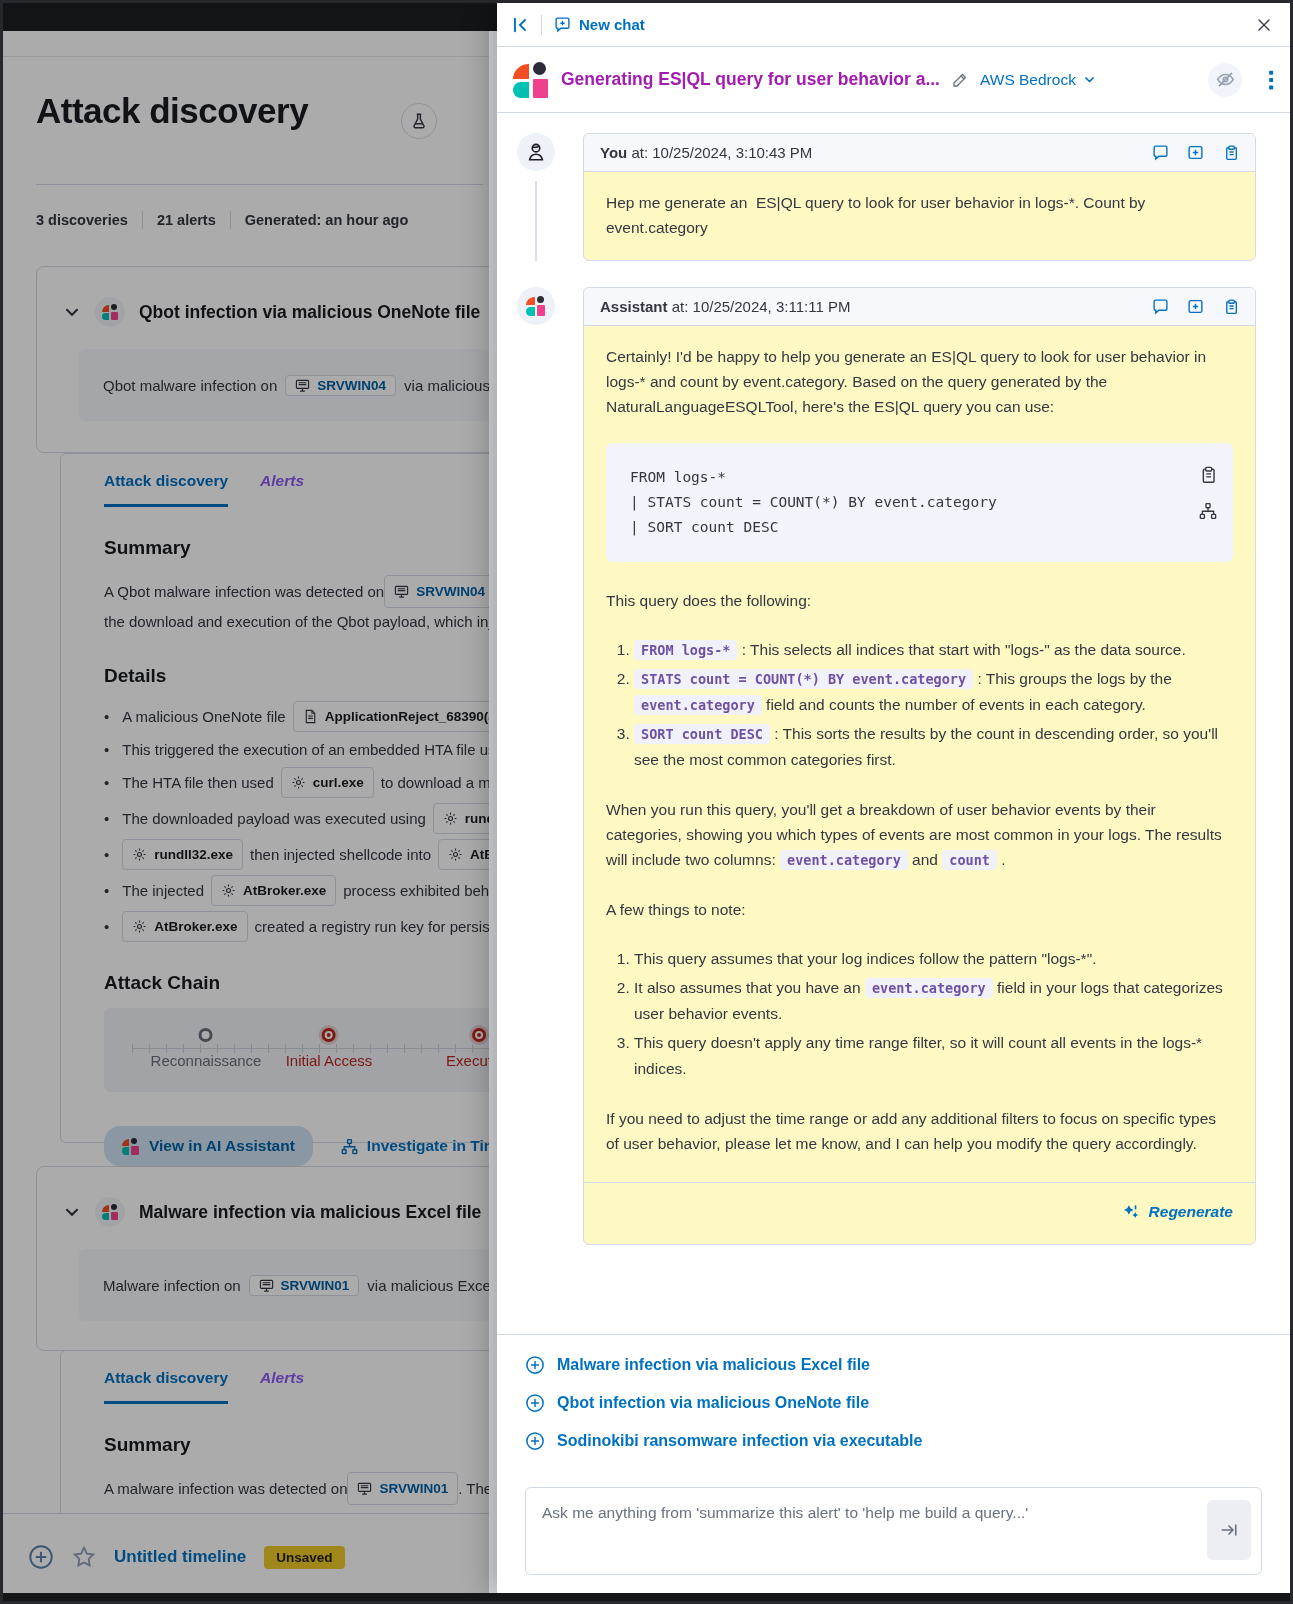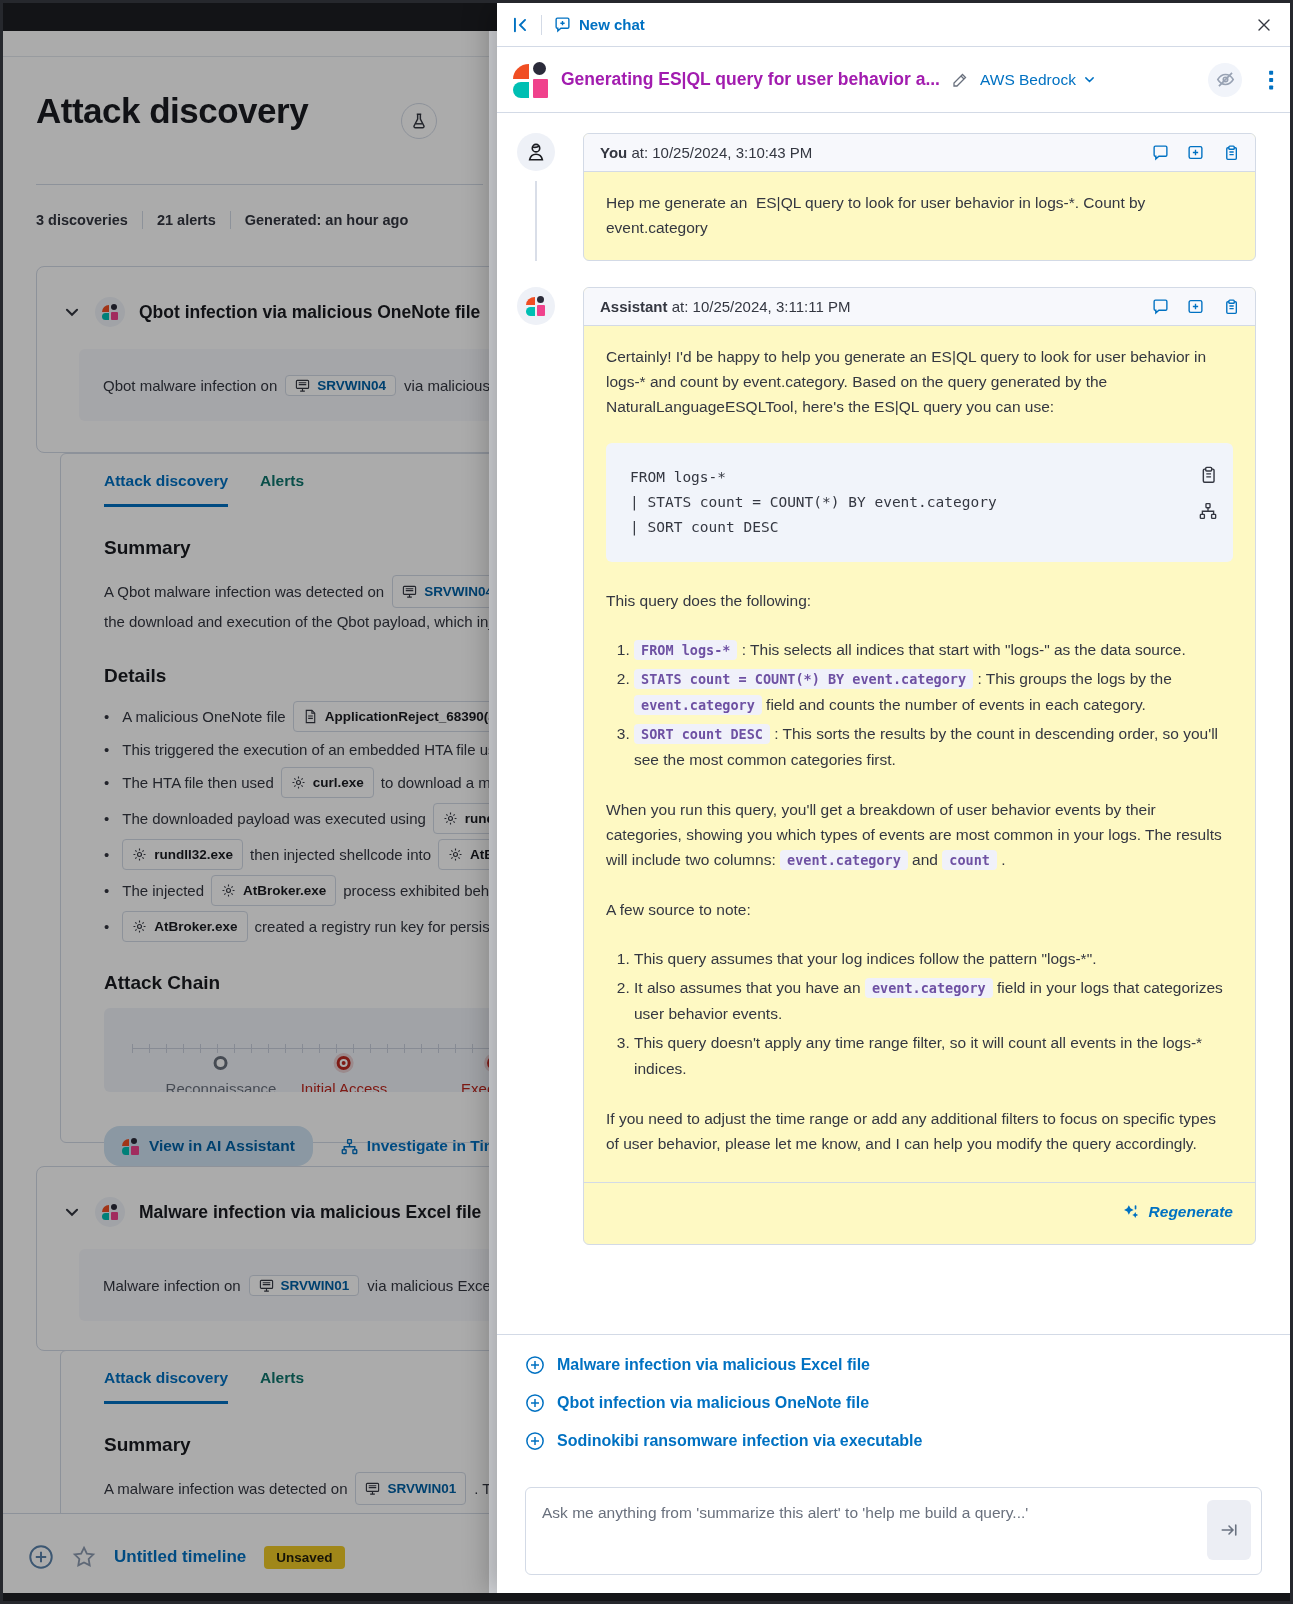--- a/index.html
+++ b/index.html
@@ -26,37 +26,37 @@
   .disc-title { font-size:17.5px; font-weight:700; color:#1a1c21; white-space:nowrap; }
   .mini-logo-circle { width:30px; height:30px; border-radius:50%; background:#f1f4fa; display:flex; align-items:center; justify-content:center; }
   .disc-banner { margin:22px 24px 0 42px; height:72px; background:#f7f8fc; border-radius:6px; display:flex; align-items:center; padding:0 24px; font-size:15px; color:#343741; gap:8px; white-space:nowrap; overflow:hidden; }
 
   .detail-panel { position:absolute; left:57px; width:720px; background:#fff; border:1px solid #d3dae6; border-radius:6px; padding:18px 0 0 43px; }
   .detail-panel.p1 { top:450px; height:690px; }
   .detail-panel.p2 { top:1347px; height:220px; }
   .tabs { display:flex; gap:32px; }
   .tab { font-size:15.5px; font-weight:700; padding-bottom:14px; white-space:nowrap; }
   .tab.active { color:#0071c2; border-bottom:3px solid #0071c2; }
-  .tab.idle { color:#0f766e; }
+  .tab.idle { color:#8b5cf6;font-style:italic; }
   .sec-h { font-size:19px; font-weight:700; color:#1a1c21; margin-top:30px; }
   .sec-p { margin-top:16px; font-size:15px; color:#343741; line-height:27px; white-space:nowrap; }
-  .sec-p .pline { display:flex; align-items:center; gap:8px; white-space:nowrap; }
+  .sec-p .pline { display:flex; align-items:center; white-space:nowrap; }
   .details-list { list-style:none; margin-top:14px; }
   .details-list li { display:flex; align-items:center; gap:7px; white-space:nowrap; font-size:15px; color:#343741; margin:5px 0; line-height:25px; }
   .details-list li::before { content:"•"; color:#343741; margin-right:6px; }
 
   .pill { display:inline-flex; align-items:center; gap:7px; border:1px solid #d3dae6; background:#fff; border-radius:4px; padding:2px 9px; font-size:13.5px; font-weight:700; color:#1a1c21; white-space:nowrap; }
   .pill .picon { display:inline-flex; color:#343741; }
   .pill.host .pill-t { color:#0061a6; }
 
   .chain-panel { margin-top:14px; width:440px; height:84px; background:#f1f4fa; border-radius:6px; position:relative; overflow:hidden; }
   .chain-line { position:absolute; left:28px; top:40px; right:0; height:1px; background:#c9d0dd; }
   .chain-ticks { position:absolute; left:28px; top:36px; right:0; height:9px;
      background-image:repeating-linear-gradient(90deg,#c9d0dd 0 1px,transparent 1px 17px); }
-  .chain-stage { position:absolute; top:48px; transform:translateX(-50%); display:flex; flex-direction:column; align-items:center;margin-left:15px; }
+  .chain-stage { position:absolute; top:20px; transform:translateX(-50%); display:flex; flex-direction:column; align-items:center; }
   .chain-dot { width:14px; height:14px; border-radius:50%; background:#fff; border:3px solid #69707d; }
   .chain-stage.danger .chain-dot { border-color:#bd271e; box-shadow:0 0 0 3px rgba(189,39,30,.18); position:relative; }
   .chain-stage.danger .chain-dot::after { content:""; position:absolute; left:2px; top:2px; width:4px; height:4px; border-radius:50%; background:#bd271e; }
   .chain-label { margin-top:10px; font-size:15px; color:#69707d; white-space:nowrap; }
   .chain-stage.danger .chain-label { color:#bd271e; }
 
   .panel-actions { display:flex; align-items:center; gap:28px; margin-top:34px; }
   .btn-view-ai { display:inline-flex; align-items:center; gap:10px; background:#cfe3f3; color:#0061a6; font-weight:700; font-size:15.5px; border:none; border-radius:16px; padding:11px 18px; cursor:pointer; white-space:nowrap; }
   .link-investigate { display:inline-flex; align-items:center; gap:9px; color:#0071c2; font-weight:700; font-size:15.5px; white-space:nowrap; cursor:pointer; }
 
@@ -580,21 +580,21 @@
               </span>
             </div>
 
             <p>This query does the following:</p>
             <ol class="msg-list" id="list1">
                 <li><span class="inline-code">FROM logs-*</span><span> : This selects all indices that start with "logs-" as the data source.</span></li>
                 <li><span class="inline-code">STATS count = COUNT(*) BY event.category</span><span> : This groups the logs by the </span><span class="inline-code">event.category</span><span> field and counts the number of events in each category.</span></li>
                 <li><span class="inline-code">SORT count DESC</span><span> : This sorts the results by the count in descending order, so you'll see the most common categories first.</span></li>
               </ol>
             <p id="p3"><span>When you run this query, you'll get a breakdown of user behavior events by their categories, showing you which types of events are most common in your logs. The results will include two columns: </span><span class="inline-code">event.category</span><span> and </span><span class="inline-code">count</span><span> .</span></p>
-            <p>A few source to note:</p>
+            <p>A few things to note:</p>
             <ol class="msg-list" id="list2">
                 <li><span>This query assumes that your log indices follow the pattern "logs-*".</span></li>
                 <li><span>It also assumes that you have an </span><span class="inline-code">event.category</span><span> field in your logs that categorizes user behavior events.</span></li>
                 <li><span>This query doesn't apply any time range filter, so it will count all events in the logs-* indices.</span></li>
               </ol>
             <p>If you need to adjust the time range or add any additional filters to focus on specific types of user behavior, please let me know, and I can help you modify the query accordingly.</p>
 
             <div class="regen-divider"></div>
             <div class="regen-row">
               <span class="regen-btn">

